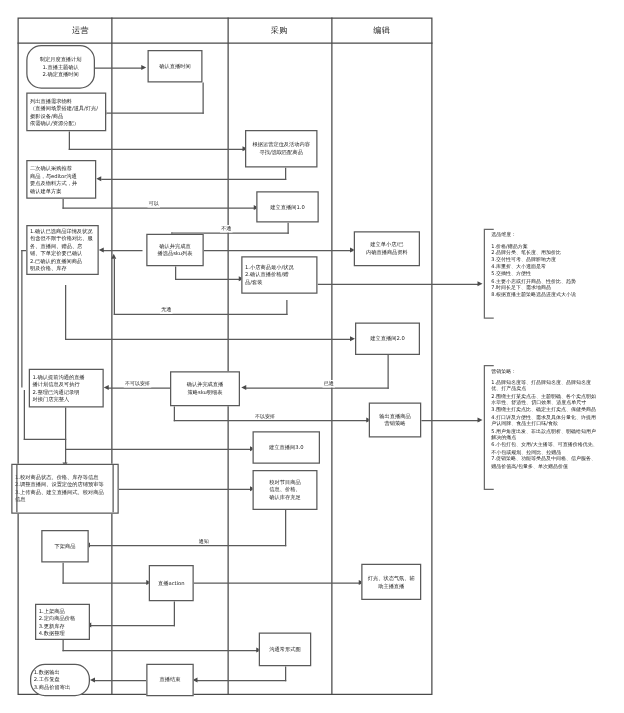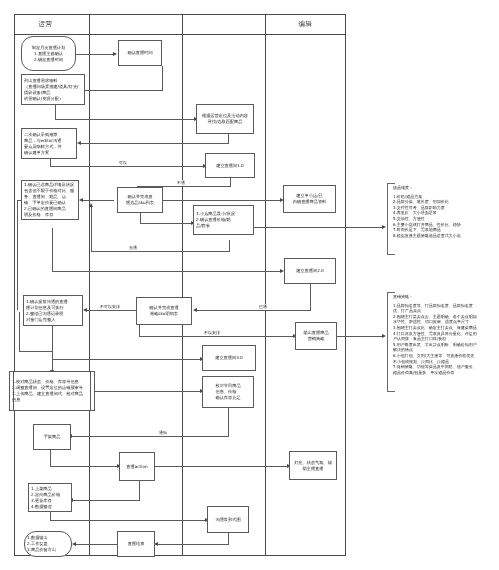--- a/index.html
+++ b/index.html
@@ -73,21 +73,22 @@
 
 <div id="canvas">
 
   <div class="lane-frame"></div>
   <div class="lane-head-rule"></div>
 
   <div class="lane-div" style="left:89px"></div>
   <div class="lane-div" style="left:182px"></div>
   <div class="lane-div" style="left:265px"></div>
 
-  <div class="lane-title" style="left:8px;width:75px">运营</div>
+  <div class="lane-title" style="left:27px;width:75px">运营</div>
+  <div class="lane-title" style="left:182px;width:83px">采购</div>
   <div class="lane-title" style="left:265px;width:81px">编辑</div>
 
   <div class="ln h" style="left:76px;top:54px;width:38px"></div>
   <div class="arw r" style="left:113px;top:51.5px"></div>
 
   <div class="ln v" style="left:162px;top:66px;height:25px"></div>
   <div class="ln h" style="left:85px;top:90px;width:78px"></div>
   <div class="arw l" style="left:81px;top:87.5px"></div>
 
   <div class="ln v" style="left:55px;top:105px;height:15px"></div>

